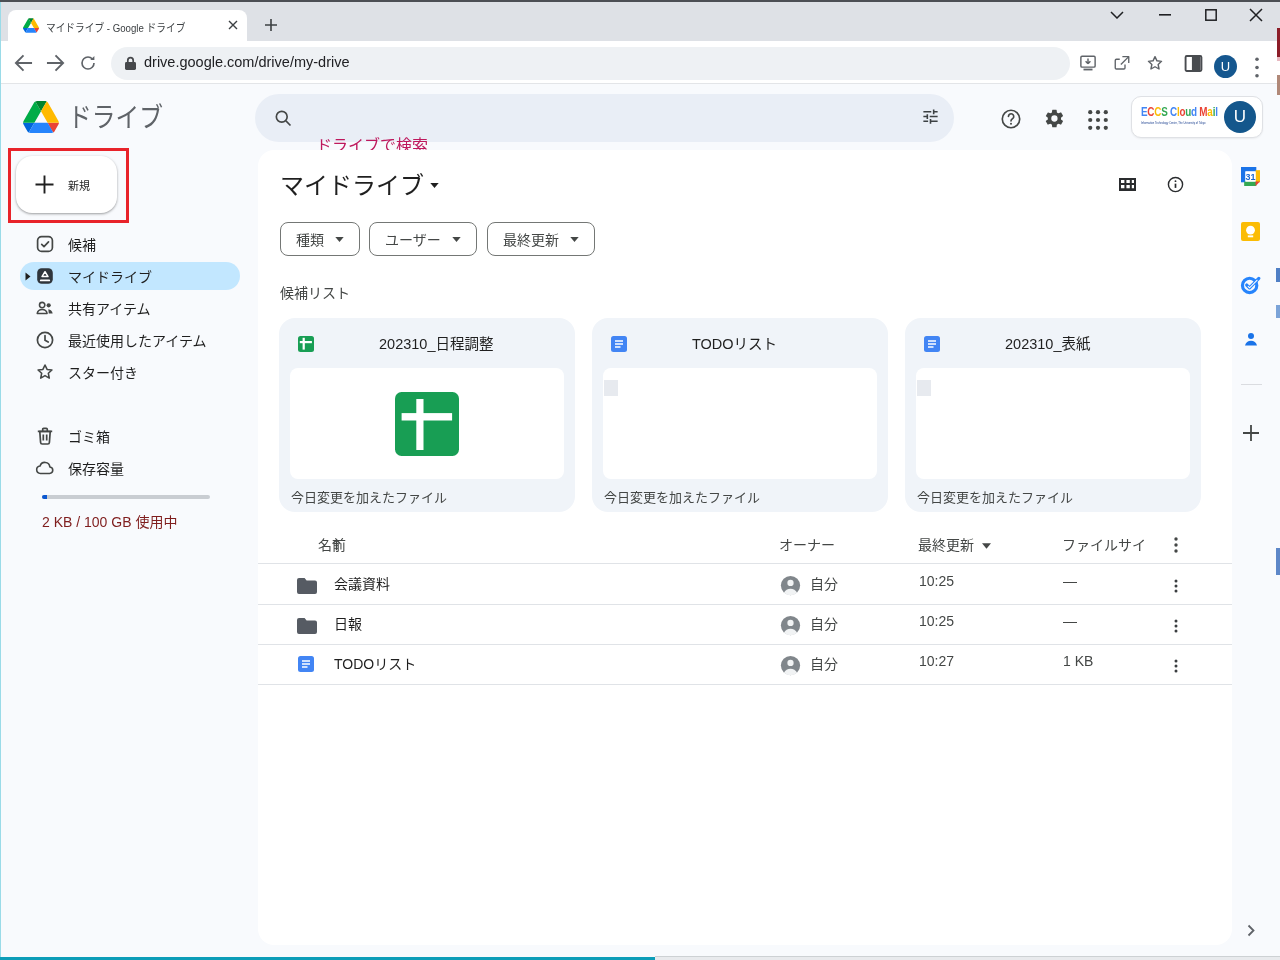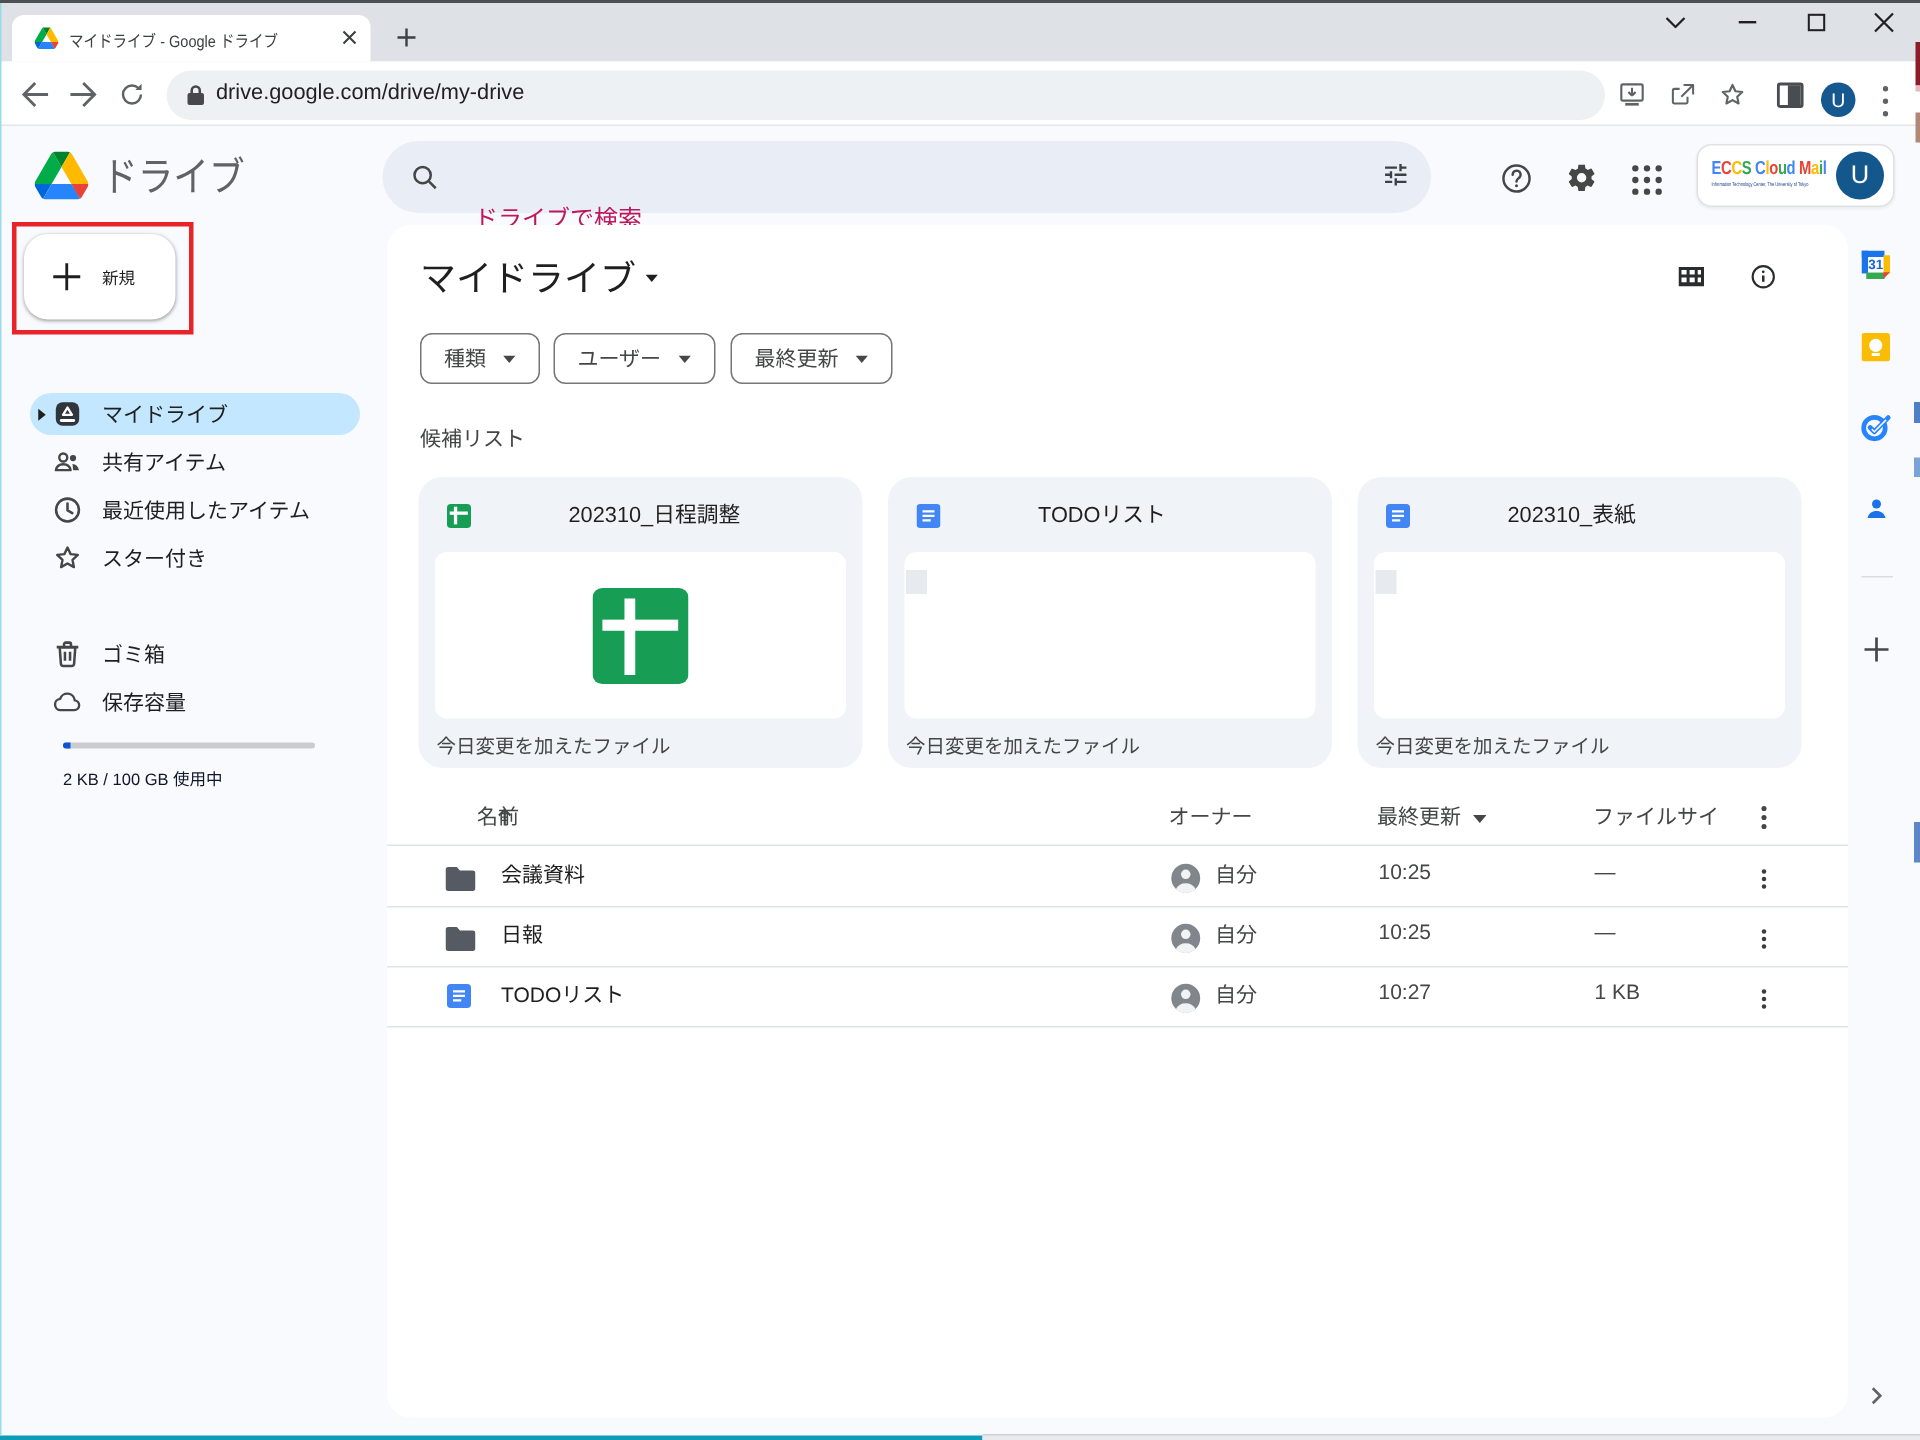--- a/index.html
+++ b/index.html
@@ -22,21 +22,21 @@
   #eccs { left:1131px; top:96px; width:132px; height:42px; background:#fff; border:1px solid #dfe1e5; border-radius:10px; box-shadow:0 1px 2px rgba(0,0,0,.06); }
   
   #newbtn { left:16px; top:156px; width:101px; height:57px; background:#fff; border-radius:16px; box-shadow:0 1px 3px rgba(0,0,0,.25),0 1px 2px rgba(0,0,0,.15); }
   #redrect { left:8px; top:148px; width:121px; height:75px; border:3px solid #e8232a; }
   .navrow { left:20px; width:220px; height:28px; border-radius:14px; }
   .navsel { background:#c2e7ff; }
   .navlabel { position:absolute; left:48px; top:50%; transform:translateY(-50%); font-size:14px; color:#1f1f1f; white-space:nowrap; }
   .navicon { position:absolute; left:15px; top:50%; transform:translateY(-50%); width:20px; height:20px; }
   #storagebar { left:42px; top:495px; width:168px; height:4px; background:#c9cdd2; border-radius:2px; }
   #storageused { left:42px; top:495px; width:5px; height:4px; background:#0b57d0; border-radius:2px 0 0 2px; }
-  #storagetext { left:42px; top:511px; font-size:11px; color:#0f172a;text-align:right; }
+  #storagetext { left:42px; top:511px; font-size:14px; color:#7f1d1d;text-align:right; }
   
   #panel { left:258px; top:150px; width:974px; height:795px; background:#fff; border-radius:16px; }
   #heading { left:280px; top:166px; font-size:24px; color:#1f1f1f; }
   .chip { position:absolute; top:222px; height:30px; border:1px solid #747775; border-radius:8px; font-size:14px; color:#444746; display:flex; align-items:center; padding:16px 15px; gap:11px; }
   #suglabel { left:280px; top:282px; font-size:14px; color:#444746; }
   .card { position:absolute; top:318px; width:296px; height:194px; background:#f0f4f9; border-radius:16px; }
   .cardtitle { position:absolute; left:56px; top:14px; font-size:14.5px; color:#1f1f1f; white-space:nowrap;margin-left:44px; }
   .cardicon { position:absolute; left:19px; top:18px; width:16px; height:16px; }
   .thumb { position:absolute; left:11px; top:50px; width:274px; height:111px; background:#fff; border-radius:8px; }
   .cardfoot { position:absolute; left:12px; top:169px; font-size:13px; color:#444746; }
@@ -165,20 +165,27 @@
   <div class="abs" style="left:1141px;top:121px;font-size:8px;color:#1a3f8f;white-space:nowrap;transform:scale(0.33,0.45);transform-origin:0 0;">Information Technology Center, The University of Tokyo</div>
   <div class="abs" style="left:1224px;top:101px;width:32px;height:32px;border-radius:50%;background:#14578c;color:#fff;font-size:17px;display:flex;align-items:center;justify-content:center;">U</div>
 
   <div id="newbtn" class="abs"></div>
   <svg class="abs" style="left:34px;top:174px;" width="21" height="21" viewBox="0 0 21 21">
       <path d="M10.5 1.5v18M1.5 10.5h18" stroke="#1f1f1f" stroke-width="1.9"></path>
     </svg>
   <div class="abs" style="left:68px;top:177px;font-size:11px;color:#1f1f1f;">新規</div>
   <div id="redrect" class="abs"></div>
 
+  <div class="abs navrow" style="top:230px;">
+    <svg class="navicon" viewBox="0 0 20 20" fill="none" stroke="#444746" stroke-width="1.7">
+        <rect x="2.6" y="2.6" width="14.8" height="14.8" rx="4"></rect>
+        <path d="M6.7 10.3l2.3 2.3 4.5-4.8" stroke-linecap="round" stroke-linejoin="round"></path>
+      </svg>
+    <span class="navlabel">候補</span>
+  </div>
   <div class="abs navrow navsel" style="top:262px;">
     <svg class="abs" style="left:5px;top:10px;" width="6" height="9" viewBox="0 0 6 9">
         <path d="M0.5 0.5L5.5 4.5L0.5 8.5z" fill="#1f1f1f"></path>
       </svg>
     <svg class="navicon" viewBox="0 0 20 20">
         <rect x="2.2" y="2.2" width="15.6" height="15.6" rx="4.5" fill="#2f353b"></rect>
         <path d="M10 5.7l3 4.9H7z" fill="none" stroke="#fff" stroke-width="1.5" stroke-linejoin="round"></path>
         <rect x="4.9" y="13.4" width="10.2" height="1.9" rx="0.9" fill="#fff"></rect>
       </svg>
     <span class="navlabel">マイドライブ</span>

